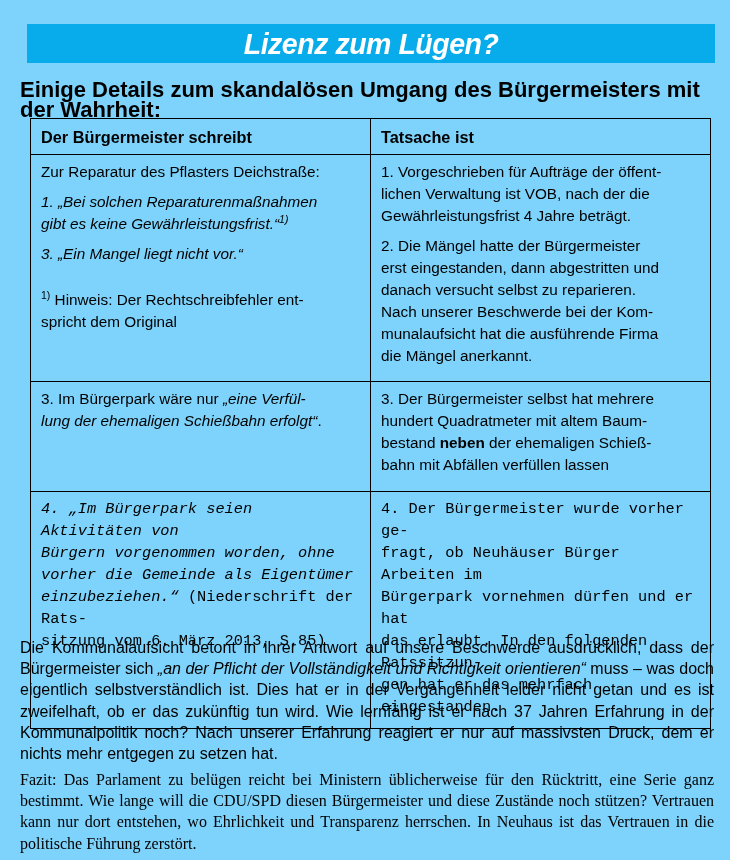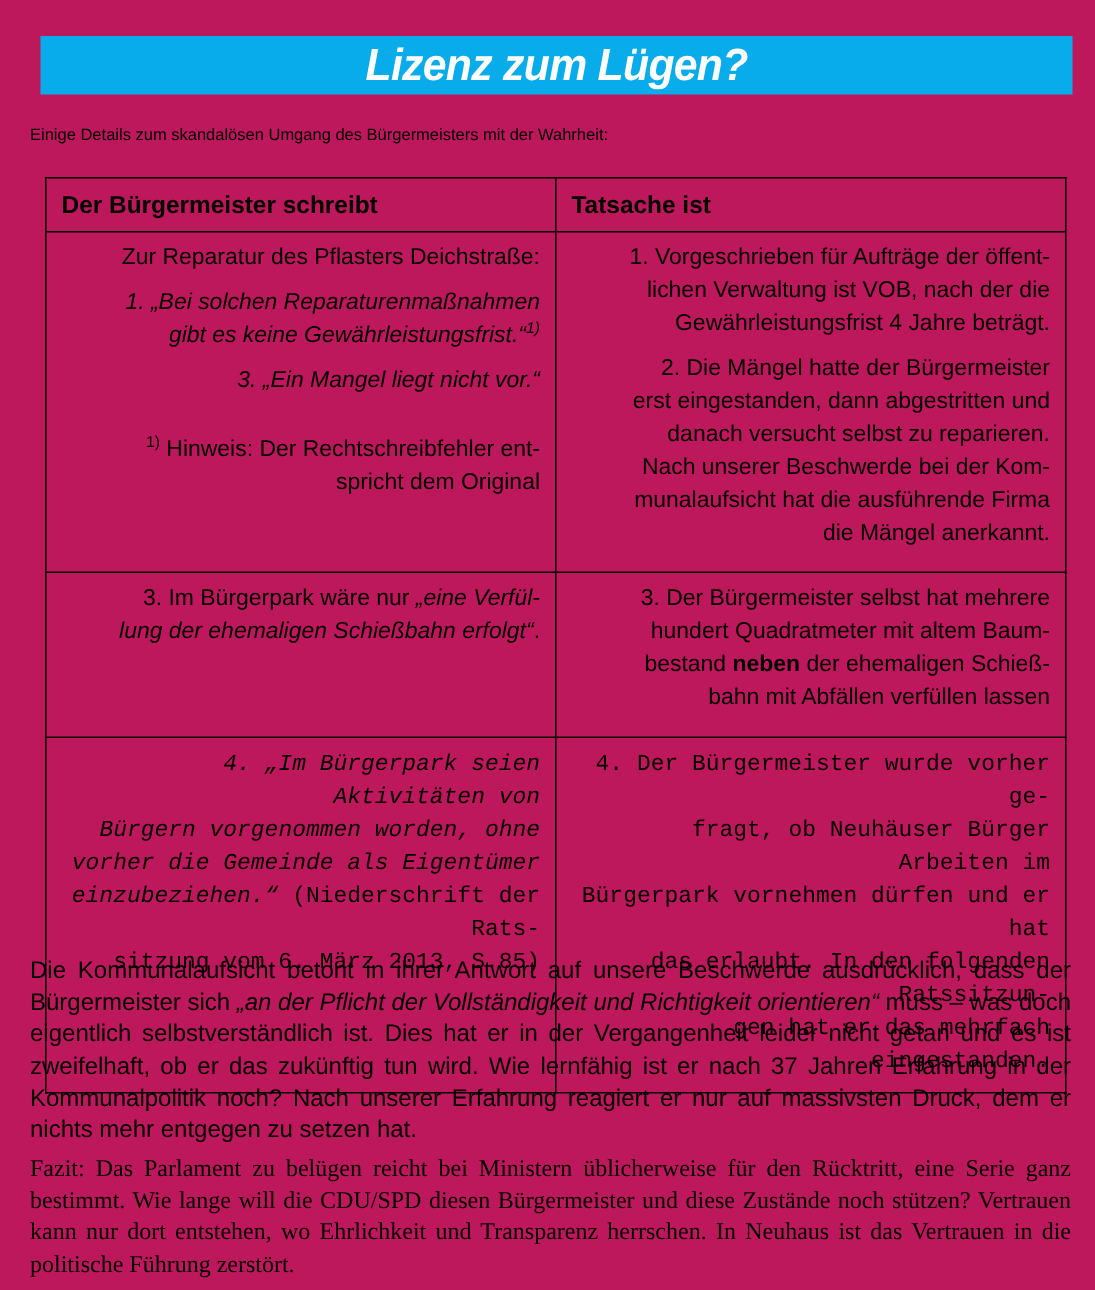--- a/index.html
+++ b/index.html
@@ -3,40 +3,40 @@
 <meta charset="utf-8">
 <style>
   html, body { margin: 0; padding: 0; }
   body {
     width: 730px; height: 860px;
     background: #ffffff;
     font-family: "Liberation Sans", sans-serif;
     color: #000000;
     -webkit-font-smoothing: antialiased;
   }
-  .page { position: relative; width: 730px; height: 860px; background: #be185d; overflow: hidden; }
+  .page { position: relative; width: 730px; height: 860px; background: #7dd3fc; overflow: hidden; }
 
   
   .banner {
     position: absolute; left: 27px; top: 24px; width: 688px; height: 39px;
     background: #09ACEA;
     display: flex; align-items: center; justify-content: center;
   }
   .banner-title {
     font-style: italic; font-weight: bold; font-size: 30px;
     letter-spacing: -0.5px;
     color: #ffffff;
     transform: scaleX(0.95);
     white-space: nowrap;
   }
 
   
   .intro {
     position: absolute; left: 20px; top: 80px; width: 696px;
-    font-weight: normal; font-size: 11px; line-height: 20px;
+    font-weight: bold; font-size: 22px; line-height: 20px;
   }
 
   
   table.cmp {
     position: absolute; left: 30px; top: 118px; width: 681px;
     border-collapse: collapse; table-layout: fixed;
   }
   .cmp th, .cmp td {
     border: 1.5px solid #000000;
     vertical-align: top;
@@ -47,21 +47,21 @@
     font-size: 16.3px; font-weight: bold;
     height: 29px; padding: 4px 10px 2px 10px;
     vertical-align: middle;
     margin-left: 40px;
   }
   .cmp td { line-height: 22px; padding: 6px 10px 10px 10px; }
   .cmp tbody tr:nth-child(1) { height: 227px; }
   .cmp tbody tr:nth-child(2) { height: 110px; }
   .cmp tbody tr:nth-child(3) { height: 121px; font-family: Liberation Mono, monospace; }
 
-  .cmp td .para { display: block; margin-top: 8px; text-align: right; }
+  .cmp td .para { display: block; margin-top: 8px; }
   .cmp td .para:first-child { margin-top: 0; }
   .cmp td .footnote { margin-top: 24px; }
   sup { font-size: 10.5px; line-height: 0; vertical-align: super; }
 
   
   .body-par {
     position: absolute; left: 20px; width: 694px; margin: 0;
     font-size: 16px; line-height: 21.2px;
     text-align: justify;
   }

